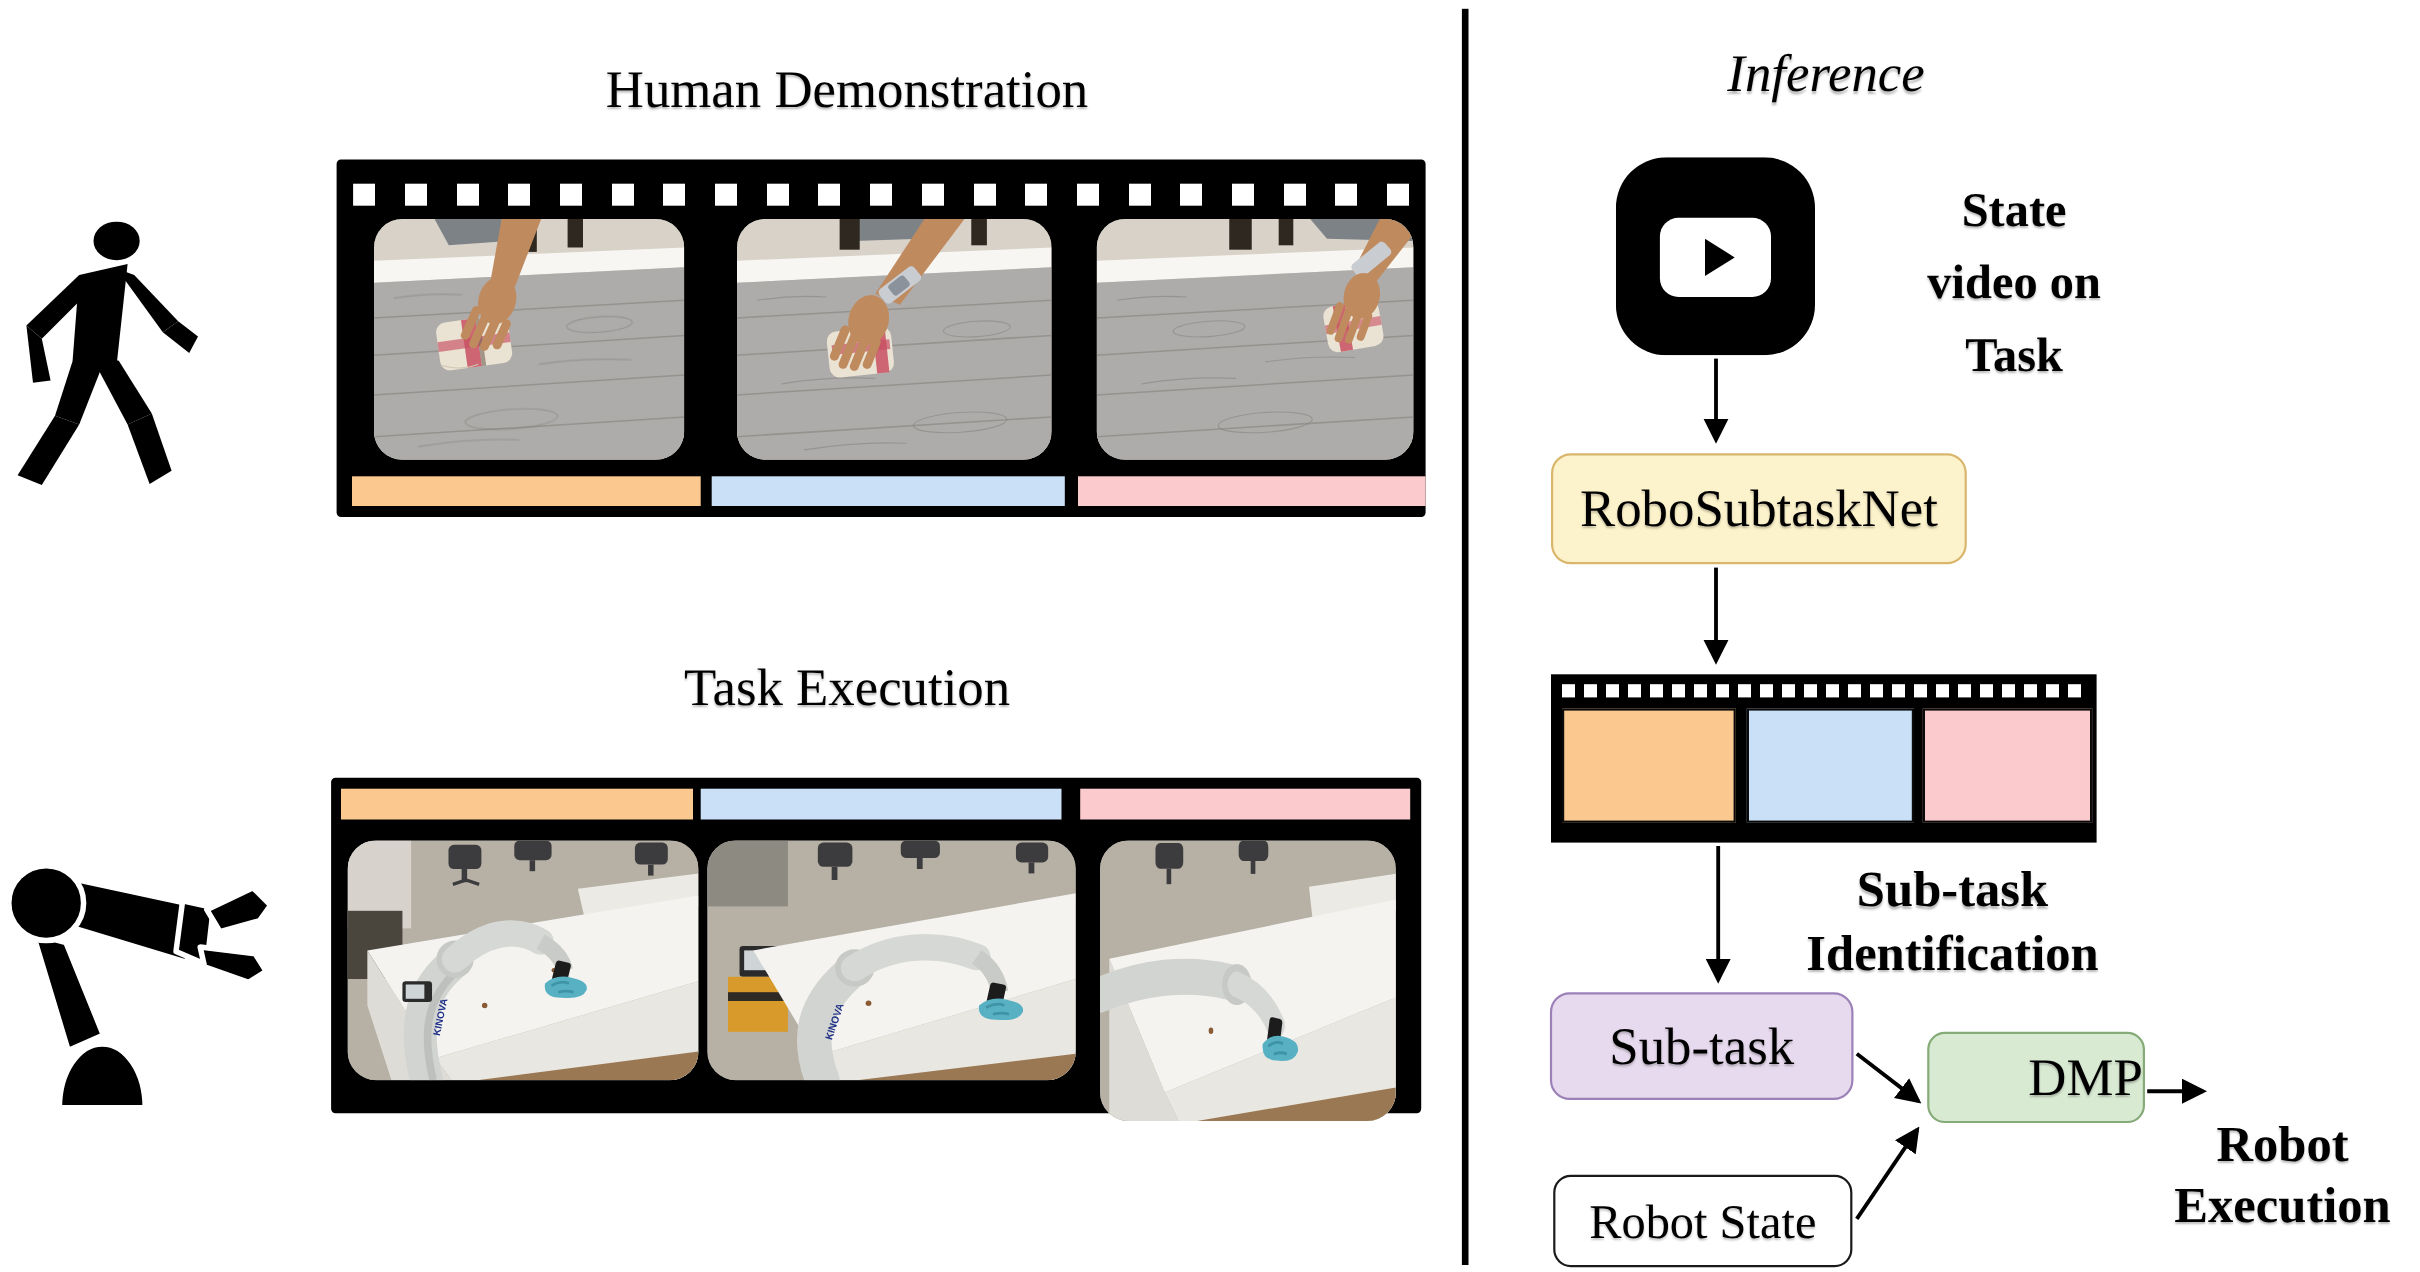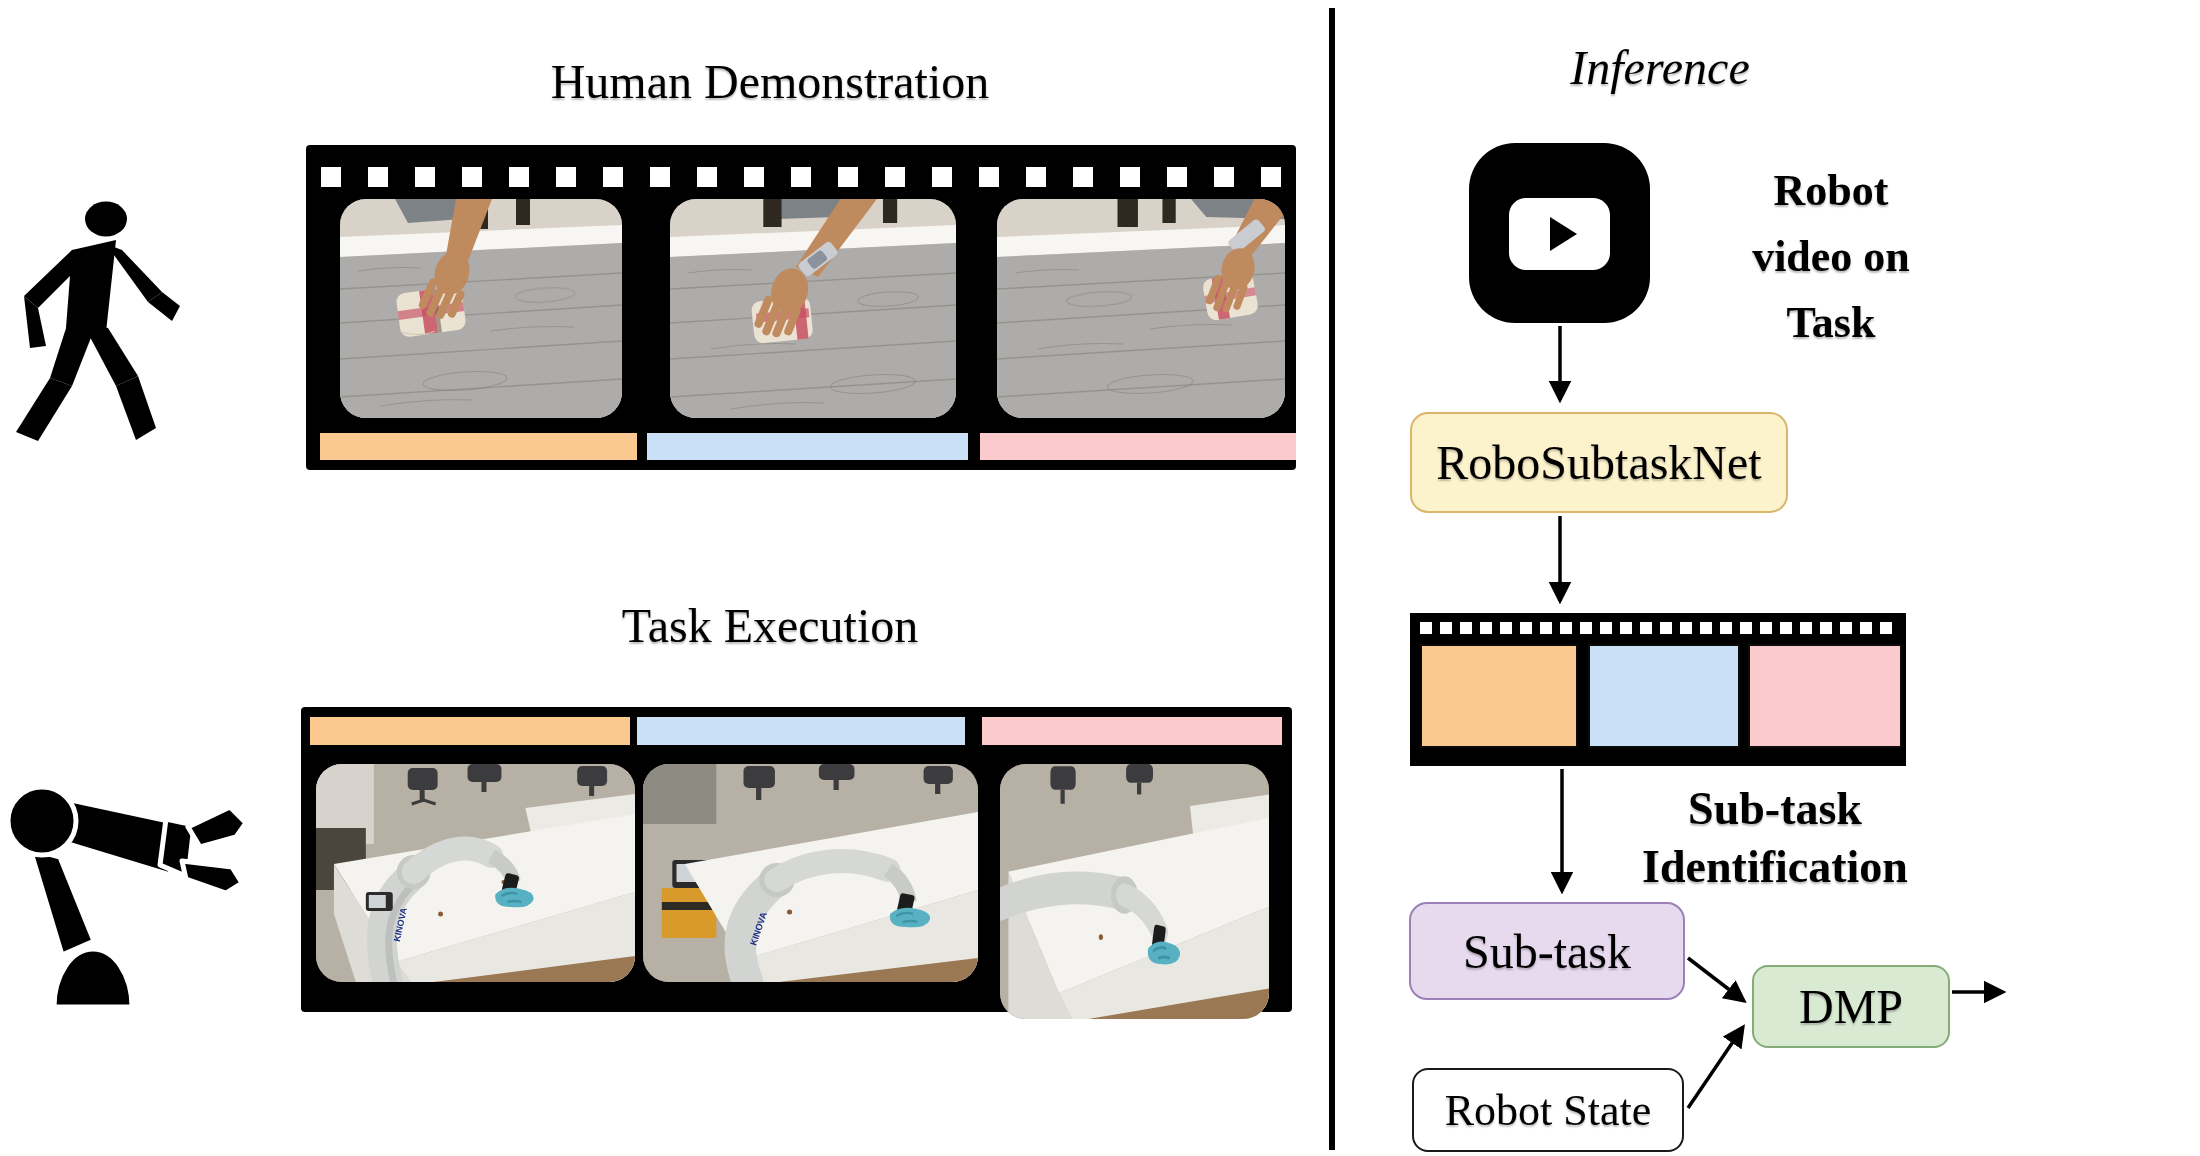--- a/index.html
+++ b/index.html
@@ -317,21 +317,21 @@
 
   <div class="abs" style="left:1469px;top:143px;width:181px;height:180px;">
     <svg viewBox="0 0 181 180" width="181" height="180">
       <rect width="181" height="180" rx="46" fill="#000"></rect>
       <rect x="40" y="55" width="101" height="72" rx="17" fill="#fff"></rect>
       <polygon points="81,74 81,108 108,91" fill="#000"></polygon>
     </svg>
   </div>
 
   <div class="abs blabel" style="left:1831px;top:158px;font-size:44px;line-height:66px;">
-    <div>Robot</div>
+    <div>State</div>
     <div>video on</div>
     <div>Task</div>
   </div>
 
   <div class="node" id="node-robosubtasknet" style="left:1410px;top:412px;width:378px;height:101px;">
     <span>RoboSubtaskNet</span>
   </div>
 
   <div class="strip" style="left:1410px;top:613px;width:496px;height:153px;border-radius:0;">
     <div class="sprockets-sm"></div>
@@ -346,24 +346,28 @@
   </div>
 
   <div class="node" id="node-subtask" style="left:1409px;top:902px;width:276px;height:98px;">
     <span>Sub-task</span>
   </div>
 
   <div class="node" id="node-robot-state" style="left:1412px;top:1041px;width:272px;height:84px;margin-top:27px;">
     <span>Robot State</span>
   </div>
 
-  <div class="node" id="node-dmp" style="left:1752px;top:965px;width:198px;height:83px;">
+  <div class="node" id="node-dmp" style="left:1752px;top:938px;width:198px;height:83px;justify-content:flex-end;">
     <span>DMP</span>
   </div>
 
+  <div class="abs blabel" style="left:2075px;top:1012px;font-size:46px;line-height:56px;">
+    <div>Robot</div>
+    <div>Execution</div>
+  </div>
 
   <svg class="overlay" width="2200" height="1156" viewBox="0 0 2200 1156">
     <defs>
       <marker id="ah" viewBox="0 0 10 10" refX="8.5" refY="5" markerWidth="6.5" markerHeight="6.5" orient="auto">
         <path d="M0,0 L10,5 L0,10 Z" fill="#000"></path>
       </marker>
     </defs>
     <g stroke="#000" stroke-width="3.5" fill="none">
       <g>
           <line x1="1560" y1="326" x2="1560" y2="400" marker-end="url(#ah)"></line>

